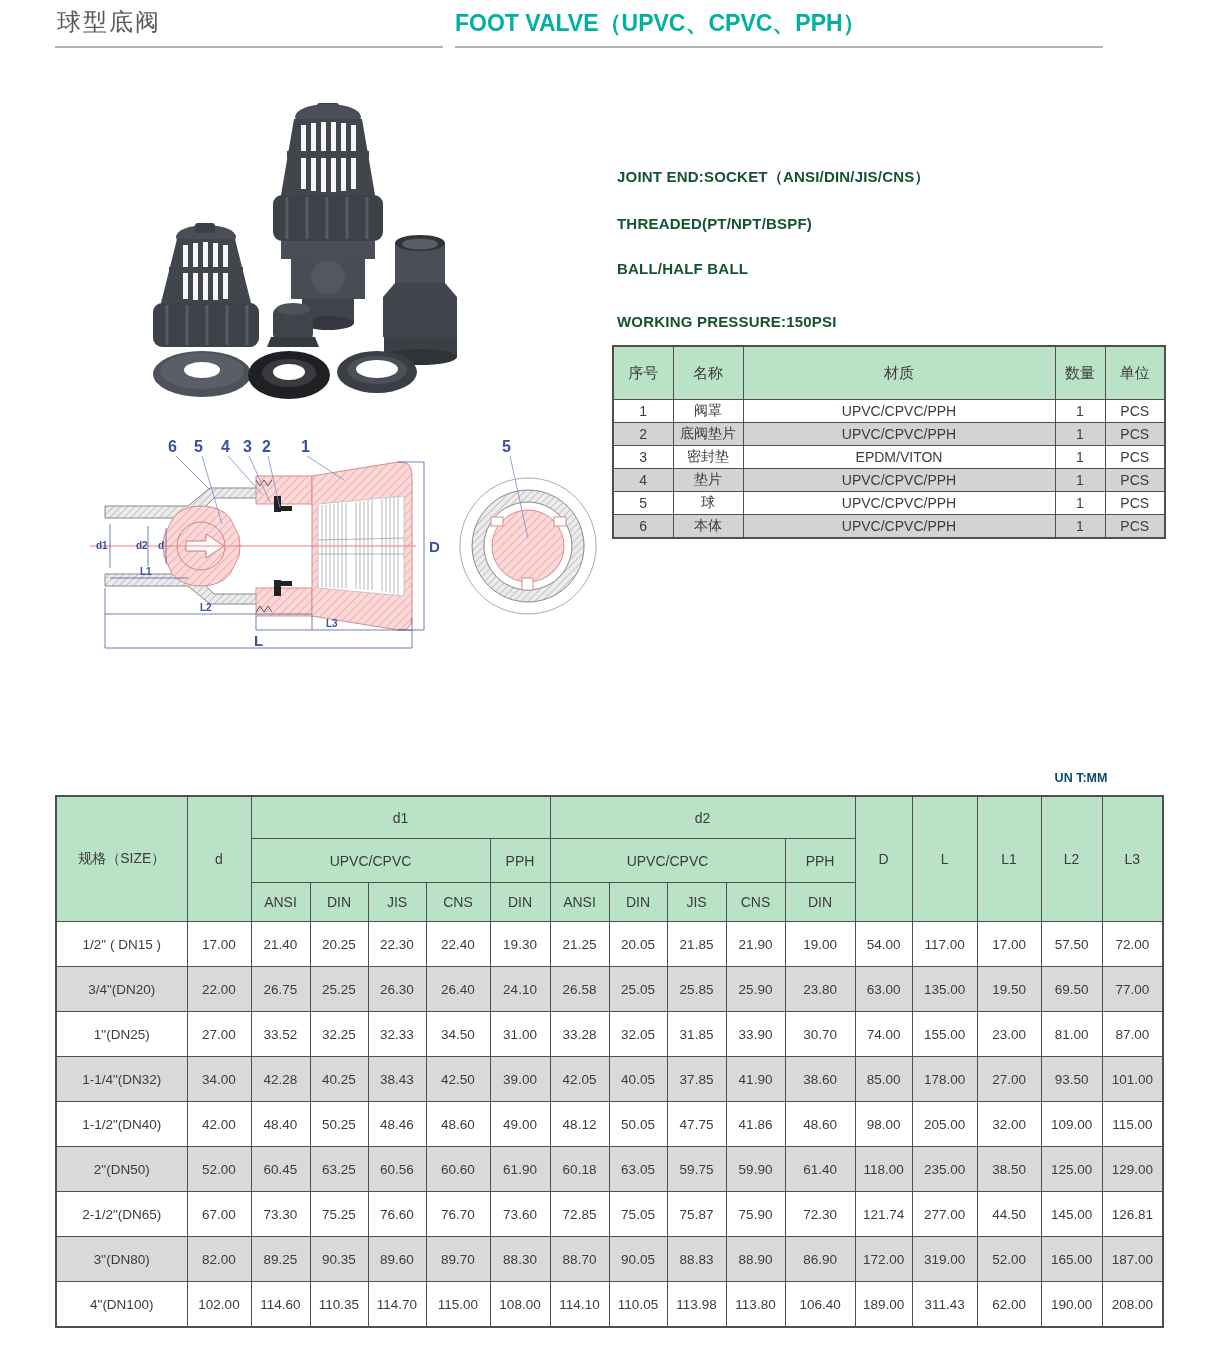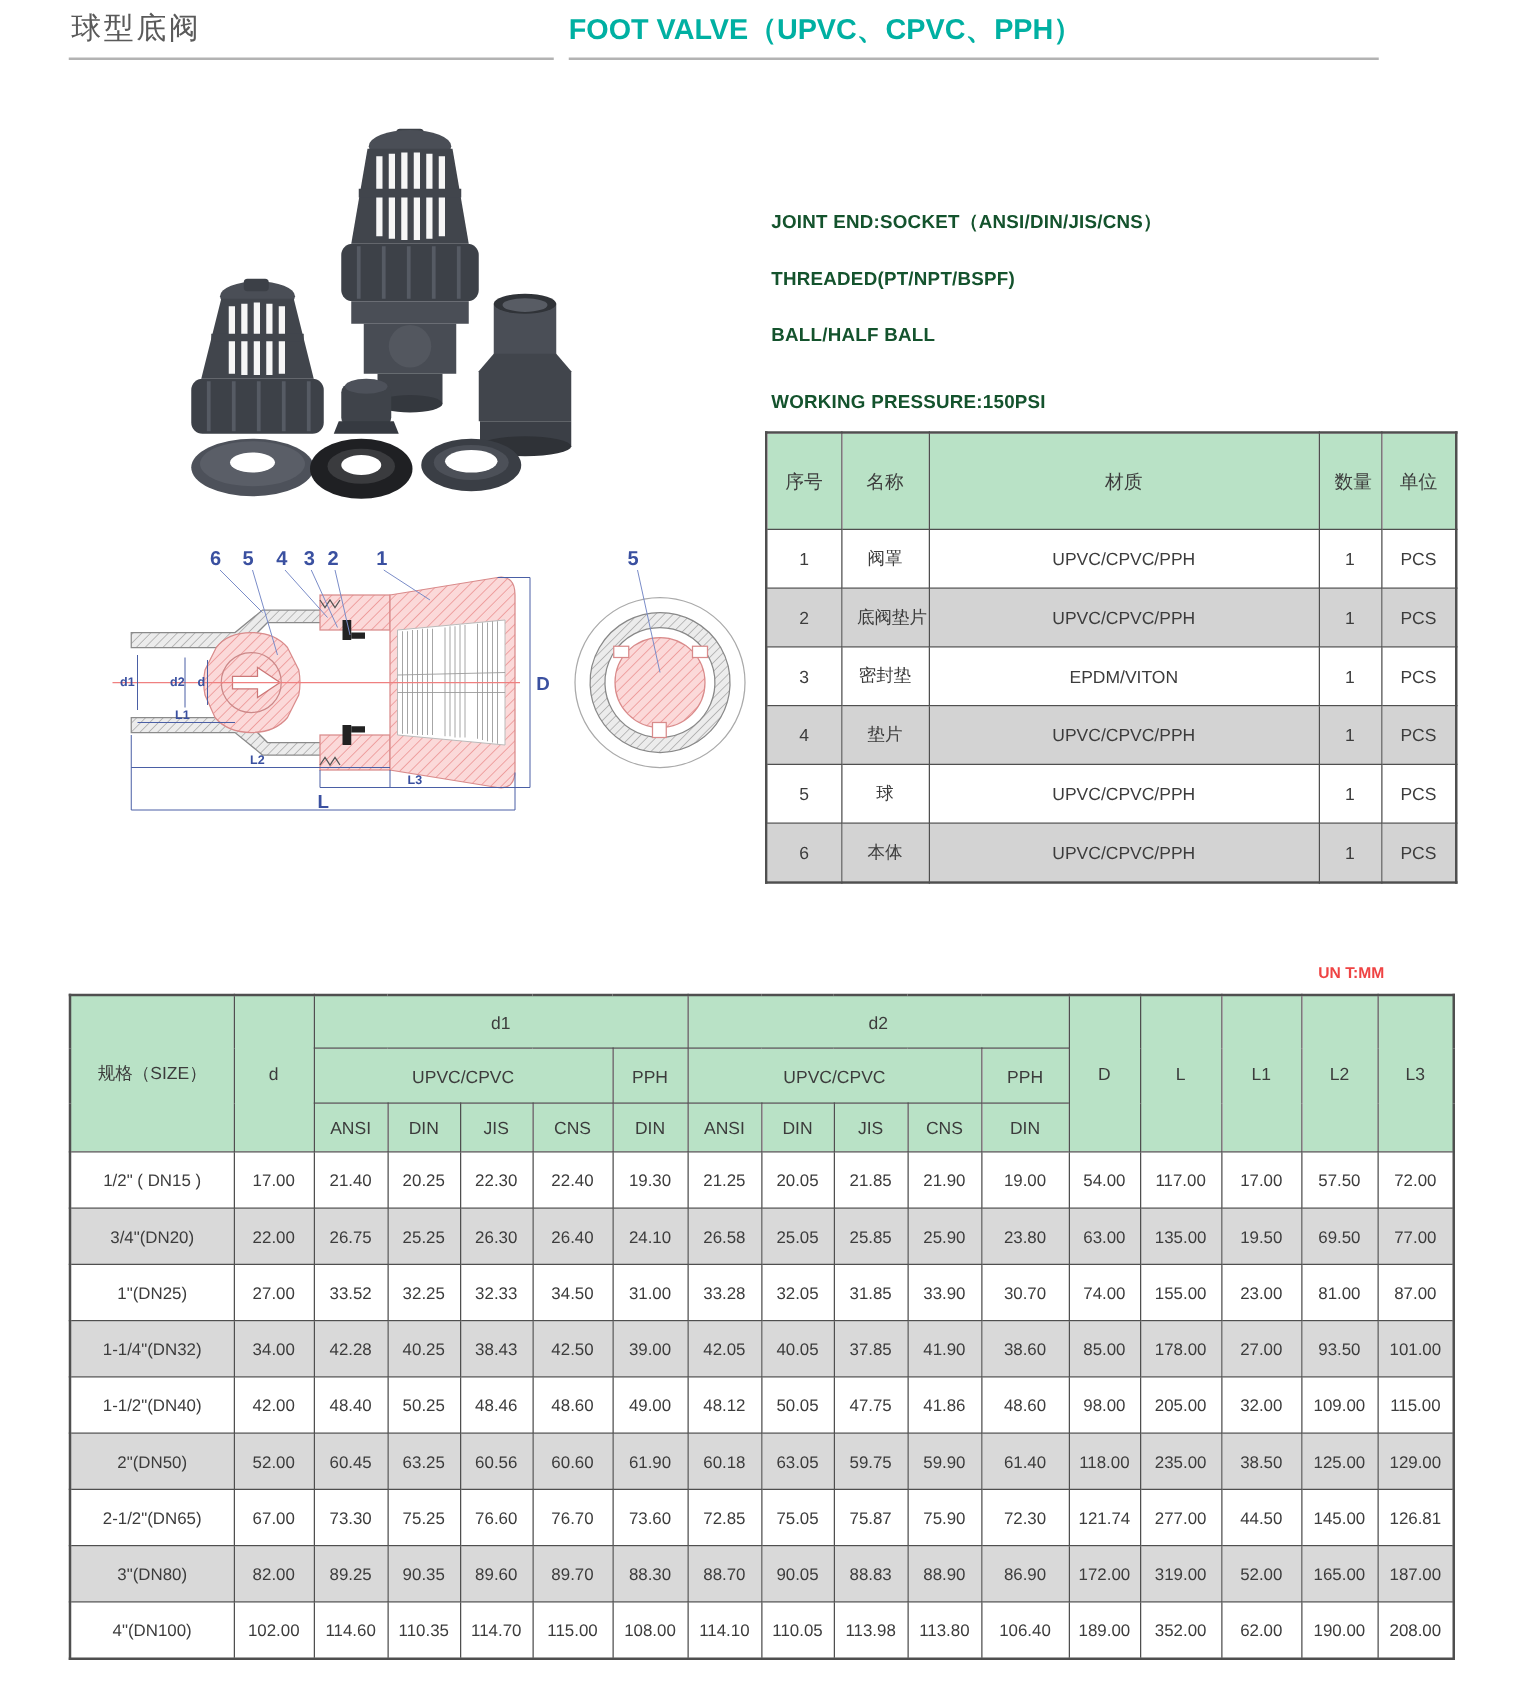--- a/index.html
+++ b/index.html
@@ -12,25 +12,25 @@
   .rule-left{left:55px;top:46px;width:388px;}
   .rule-right{left:455px;top:46px;width:648px;}
   .specs{left:617px;top:168px;width:540px;}
   .spec-line{font-size:15px;font-weight:bold;color:#14532d;margin-bottom:28px;letter-spacing:.2px;}
   .spec-line:nth-child(3){margin-bottom:36px;}
   table{border-collapse:collapse;table-layout:fixed;}
   
   .parts{left:612px;top:345px;width:552px;}
   .parts table{width:552px;border:2px solid #4f4f4f;}
   .parts th,.parts td{border:1px solid #4f4f4f;text-align:center;font-size:14px;color:#3c3c3c;
-     padding:12px;height:22px;overflow:hidden;white-space:nowrap;}
+     padding:0;height:22px;overflow:hidden;white-space:nowrap;}
   .parts th{background:#b9e2c6;height:52px;font-weight:normal;font-size:15px;}
   .parts tr.alt td{background:#d3d3d3;}
   
-  .unit-note{left:1000px;top:771px;width:162px;text-align:center;font-size:12.5px;font-weight:bold;color:#ef4444;}
+  .unit-note{left:1000px;top:771px;width:162px;text-align:center;font-size:12.5px;font-weight:bold;color:#0c4a6e;}
   .dims{left:55px;top:795px;width:1107px;}
   .dims table{width:1107px;border:2px solid #4f4f4f;}
   .dims th,.dims td{border:1px solid #4f4f4f;text-align:center;font-size:13.5px;color:#3c3c3c;
      padding:0;overflow:hidden;white-space:nowrap;}
   .dims th{background:#b9e2c6;font-weight:normal;font-size:14px;}
   .dims thead tr:nth-child(1) th{height:41px;}
   .dims thead tr:nth-child(2) th{height:43px;}
   .dims thead tr:nth-child(3) th{height:38px;}
   .dims tbody td{height:44px;background:#fff;}
   .dims tbody tr.alt td{background:#d9d9d9;}
@@ -535,21 +535,21 @@
             <td>110.35</td>
             <td>114.70</td>
             <td>115.00</td>
             <td>108.00</td>
             <td>114.10</td>
             <td>110.05</td>
             <td>113.98</td>
             <td>113.80</td>
             <td>106.40</td>
             <td>189.00</td>
-            <td>352.00</td>
+            <td>311.43</td>
             <td>62.00</td>
             <td>190.00</td>
             <td>208.00</td>
           </tr>
         </tbody>
     </table>
   </div>
 
 </div>
 

